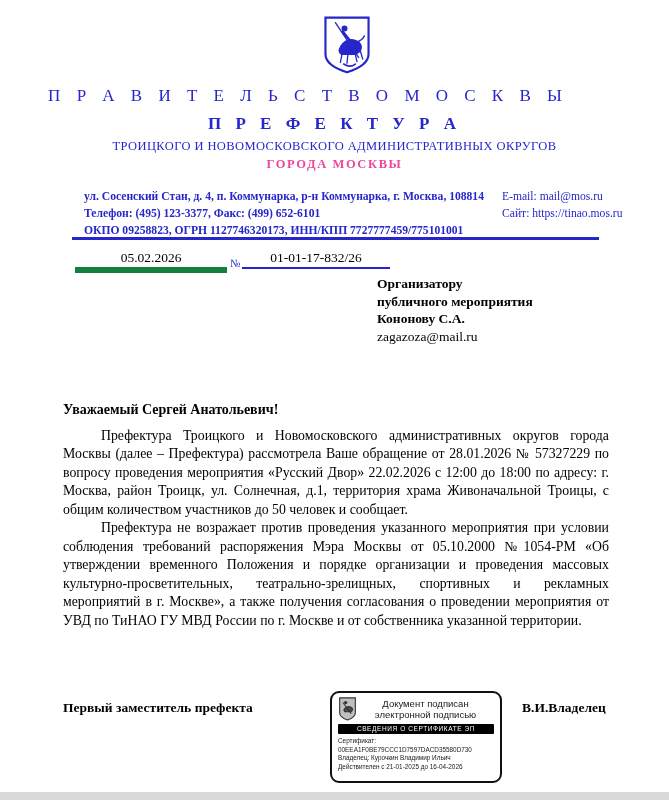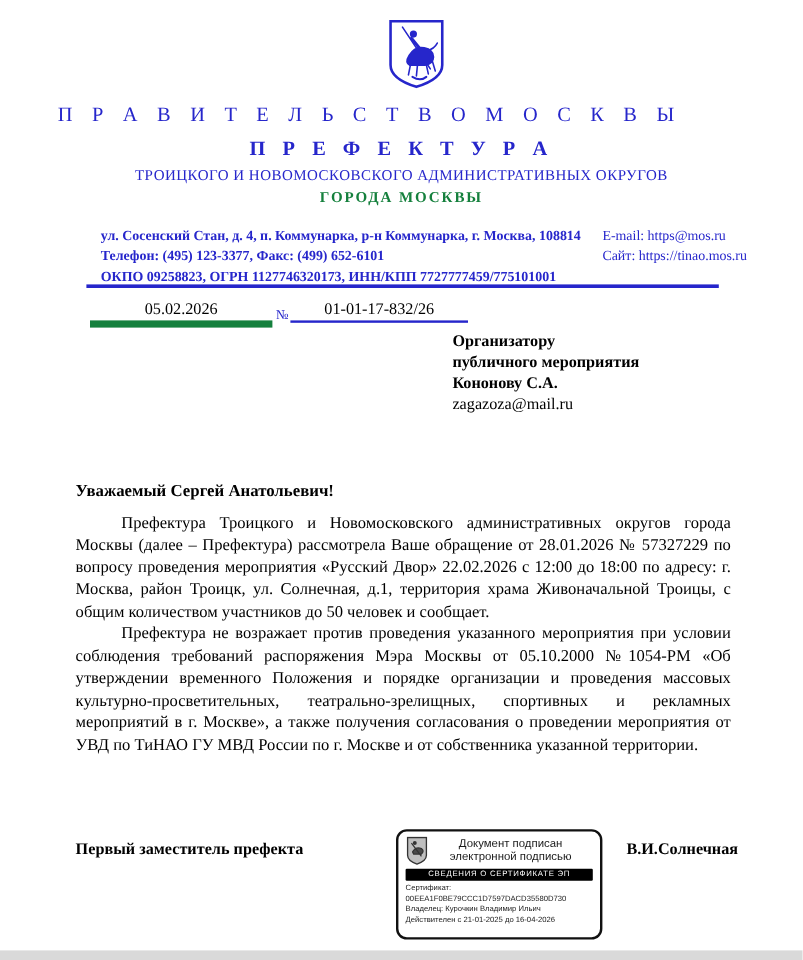--- a/index.html
+++ b/index.html
@@ -12,21 +12,21 @@
 
   
   .coat { left:321px; top:16px; width:52px; height:58px; }
   .gov-title { left:0; top:86px; width:616px; text-align:center;
     font-size:17px; letter-spacing:6px; color:#2626cb; }
   .org-1 { left:0; top:114px; width:669px; text-align:center;
     font-size:17px; font-weight:bold; letter-spacing:5px; color:#2626cb; }
   .org-2 { left:0; top:139px; width:669px; text-align:center;
     font-size:12.5px; font-weight:normal; letter-spacing:0.4px; color:#2626cb; }
   .org-3 { left:0; top:157px; width:669px; text-align:center;
-    font-size:12.5px; font-weight:bold; letter-spacing:1.6px; color:#15803d; }
+    font-size:12.5px; font-weight:bold; letter-spacing:1.6px; color:#ec4899; }
 
   .contacts-left { left:84px; top:188px; width:430px; font-size:11.6px;
     line-height:17px; color:#2626cb;font-weight:bold; }
   .contacts-right { left:502px; top:188px; width:160px; font-size:11.6px;
     line-height:17px; color:#2626cb; }
   .rule { left:72px; top:237px; width:527px; height:3px; background:#2626cb; }
 
   
   .ref-date { left:75px; top:250px; width:152px; text-align:center;
     font-size:13.5px; border-bottom:6px solid #15803d; padding-bottom:1px; }
@@ -90,21 +90,21 @@
   <div class="abs org-1">П Р Е Ф Е К Т У Р А</div>
   <div class="abs org-2">ТРОИЦКОГО  И  НОВОМОСКОВСКОГО  АДМИНИСТРАТИВНЫХ  ОКРУГОВ</div>
   <div class="abs org-3">ГОРОДА  МОСКВЫ</div>
 
   <div class="abs contacts-left">
     <div>ул. Сосенский Стан, д. 4, п. Коммунарка, р-н Коммунарка, г. Москва, 108814</div>
     <div>Телефон: (495) 123-3377, Факс: (499) 652-6101</div>
     <div>ОКПО 09258823,  ОГРН 1127746320173,  ИНН/КПП  7727777459/775101001</div>
   </div>
   <div class="abs contacts-right">
-    <div>E-mail: https@mos.ru</div>
+    <div>E-mail: mail@mos.ru</div>
     <div>Сайт: https://tinao.mos.ru</div>
   </div>
 
   <div class="abs rule"></div>
 
   <div class="abs ref-date">05.02.2026</div>
   <div class="abs ref-no blue">№</div>
   <div class="abs ref-num">01-01-17-832/26</div>
 
   <div class="abs recipient">
@@ -135,16 +135,16 @@
       </div>
     </div>
     <div class="stamp-bar">СВЕДЕНИЯ О СЕРТИФИКАТЕ ЭП</div>
     <div class="stamp-info">
       <div>Сертификат: 00EEA1F0BE79CCC1D7597DACD35580D730</div>
       <div>Владелец: Курочкин Владимир Ильич</div>
       <div>Действителен с 21-01-2025 до 16-04-2026</div>
     </div>
   </div>
 
-  <div class="abs sig-name">В.И.Солнечная</div>
+  <div class="abs sig-name">В.И.Владелец</div>
 
   <div class="abs page-bottom-edge"></div>
 </div>
 
 </body></html>

